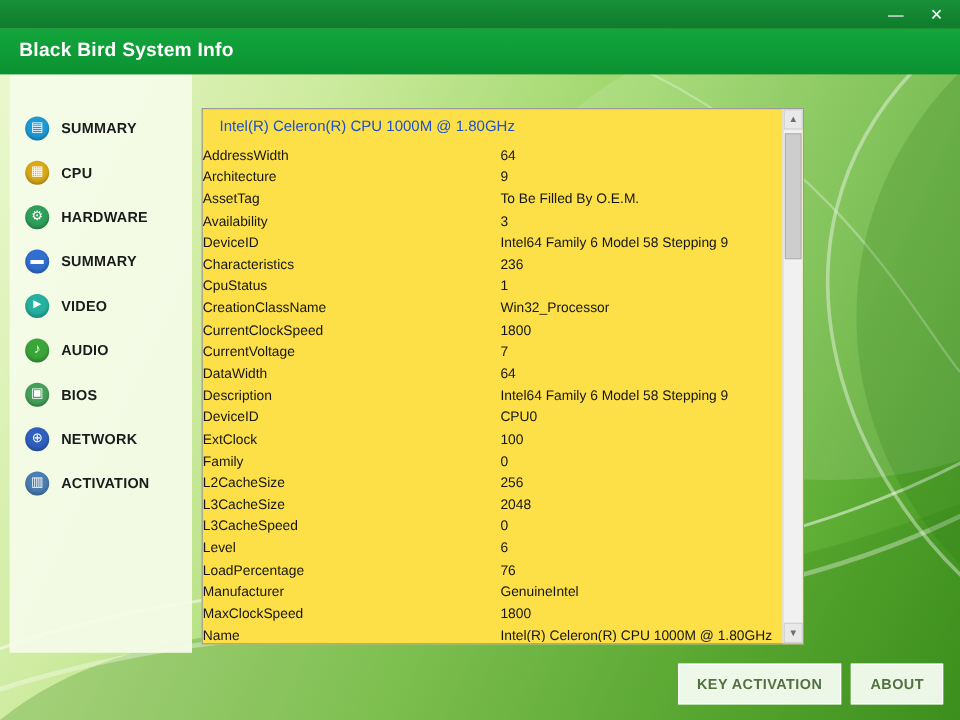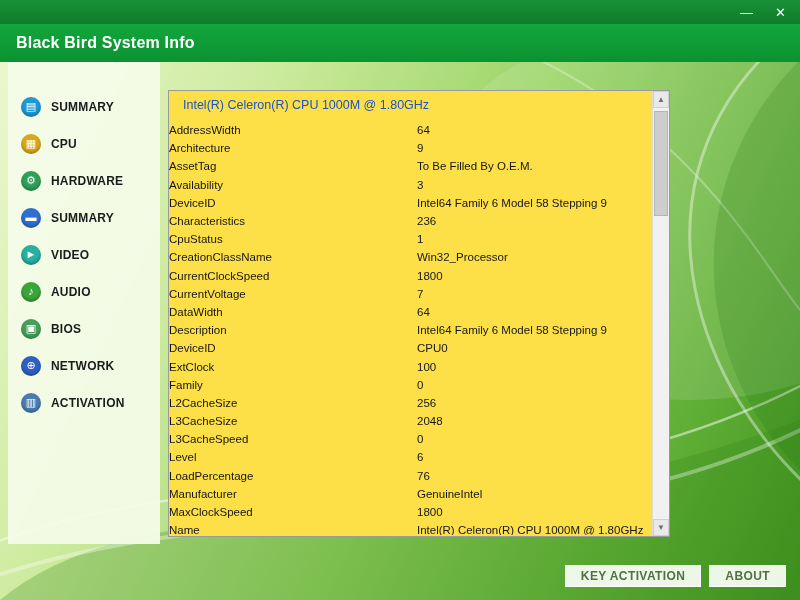--- a/index.html
+++ b/index.html
@@ -68,21 +68,21 @@
     border: 1px solid #d0d0d0;
   }
   .sb-up { top: 0; }
   .sb-down { bottom: 0; }
   .sb-thumb { position: absolute; left: 1px; right: 1px; top: 20px; height: 105px;
     background: #cdcdcd; border: 1px solid #b5b5b5; }
 
   
   .footer { position: absolute; right: 14px; bottom: 13px; display: flex; gap: 8px; z-index: 5; }
   .footer-btn {
-    height: 22px; padding: 4px 15px; display: flex; align-items: center; justify-content: center;
+    height: 34px; padding: 4px 15px; display: flex; align-items: center; justify-content: center;
     background: rgba(251, 255, 249, 0.92); border: 1px solid #ffffff;
     color: #53703f; font-size: 12px; font-weight: 600; letter-spacing: 0.4px; cursor: default;
   }
 </style>
 </head>
 <body>
 
 <svg class="bg-svg" viewBox="0 0 800 600" aria-hidden="true">
   <ellipse cx="690" cy="210" rx="270" ry="190" fill="rgba(255,255,255,0.12)"></ellipse>
   <path d="M0,600 C160,470 430,560 800,420 L800,600 Z" fill="rgba(55,135,25,0.28)"></path>

